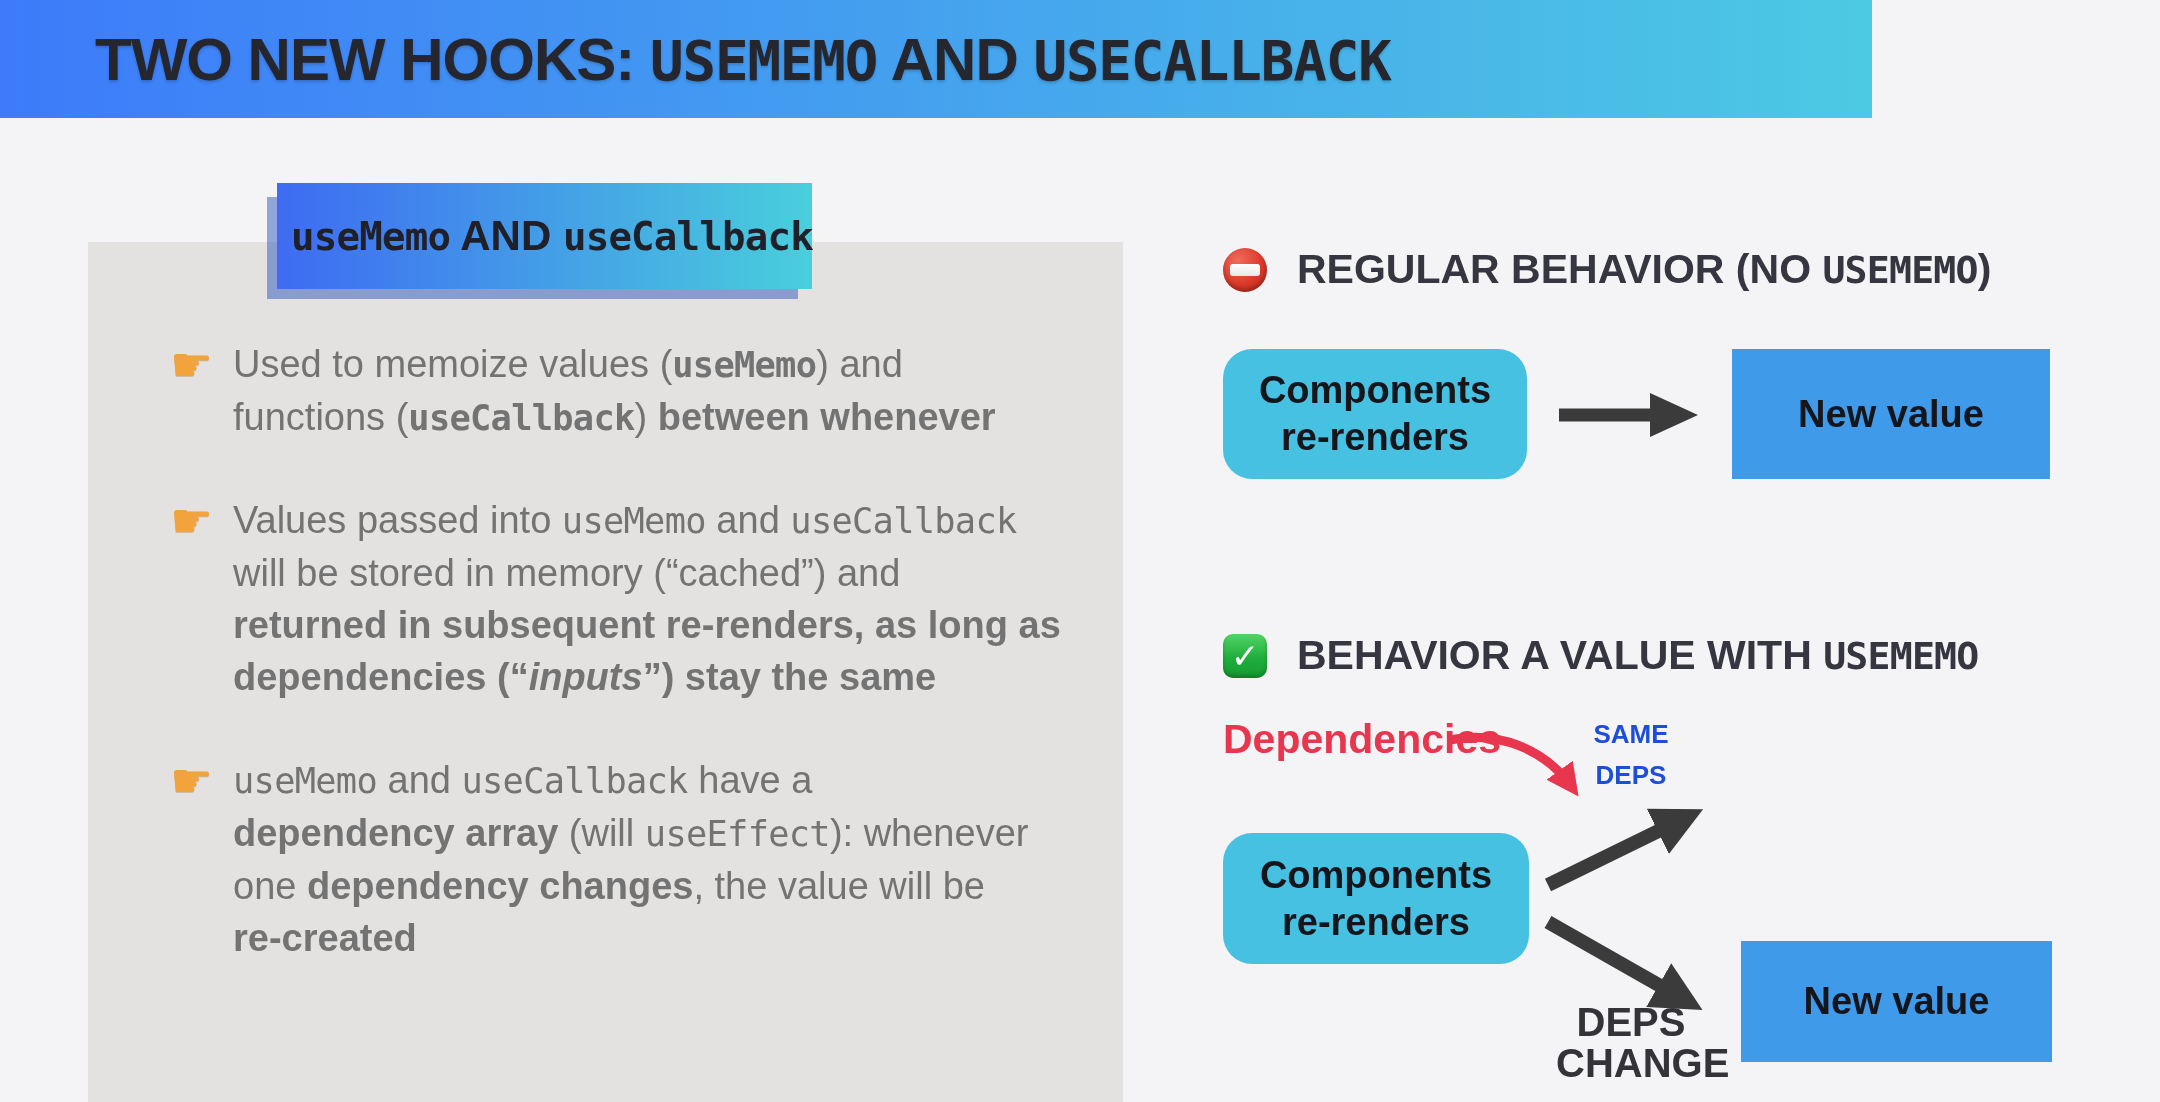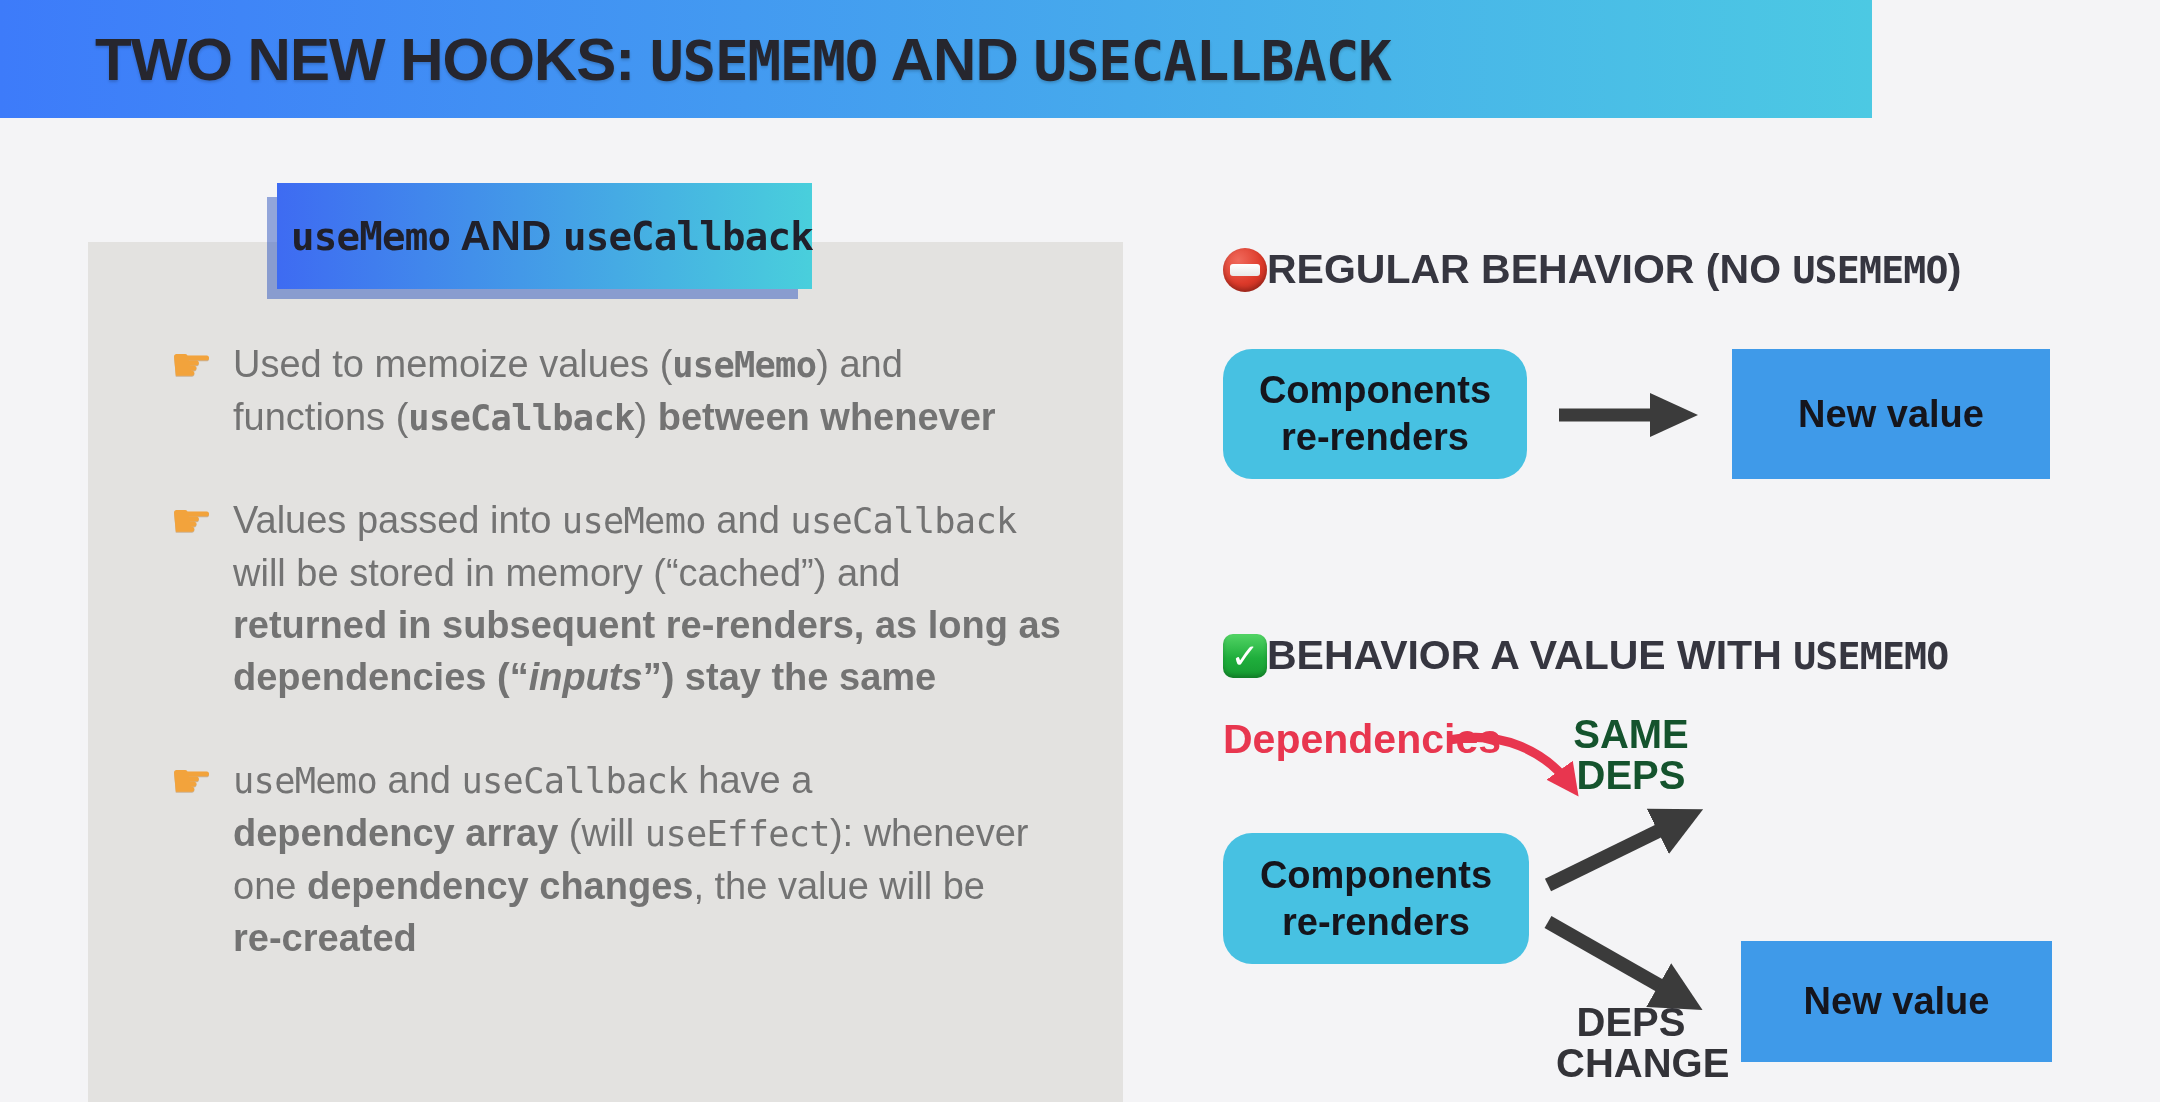--- a/index.html
+++ b/index.html
@@ -38,21 +38,21 @@
   .panel{position:absolute;left:88px;top:242px;width:1035px;height:860px;background:var(--panel-bg);z-index:1;}
   .bullet{position:absolute;display:flex;align-items:flex-start;}
   .bullet-1{left:82px;top:96px;}
   .bullet-2{left:82px;top:252px;}
   .bullet-3{left:82px;top:512px;}
   .finger{font-family:"DejaVu Sans",sans-serif;font-size:48px;line-height:52px;color:var(--finger);
     width:63px;flex:0 0 63px;text-shadow:0 1px 0 rgba(160,90,0,.35);}
   .bullet-text{font-size:38px;line-height:52px;color:#737373;white-space:pre-wrap;width:870px;}
 
   
-  .rheading{position:absolute;display:flex;align-items:center;}
+  .rheading{position:absolute;display:flex;align-items:center;gap:30px;}
   .rheading .htext{font-size:41px;font-weight:700;color:#363640;white-space:nowrap;}
   .rh-1{left:1223px;top:246px;}
   .rh-2{left:1223px;top:632px;}
 
   
   .no-entry{width:44px;height:44px;border-radius:50%;position:relative;flex:0 0 44px;
     background:radial-gradient(circle at 35% 28%,#f06a5c,#dd3a2a 55%,#b3271c);
     box-shadow:inset 0 -3px 5px rgba(0,0,0,.25);}
   .no-entry::after{content:"";position:absolute;left:7px;right:7px;top:16px;height:12px;
     background:linear-gradient(180deg,#ffffff,#e8e8e8);border-radius:3px;}
@@ -70,21 +70,21 @@
   .box-orange{background:var(--orange-box);}
   .src1{left:1223px;top:349px;width:304px;height:130px;}
   .res1{left:1732px;top:349px;width:318px;height:130px;}
   .src2{left:1223px;top:833px;width:306px;height:131px;}
   .cached{left:1741px;top:734px;width:311px;height:163px;}
   .res2{left:1741px;top:941px;width:311px;height:121px;}
 
   
   .deps-label{position:absolute;left:1223px;top:716px;font-size:41px;font-weight:700;color:var(--accent-red);white-space:nowrap;}
   .same-deps{position:absolute;left:1566px;top:714px;width:130px;text-align:center;
-    font-size:40px;line-height:41px;font-weight:700;color:#14532d;}
+    font-size:26px;line-height:41px;font-weight:700;color:#1d4ed8;}
   .deps-change{position:absolute;left:1556px;top:1002px;width:150px;text-align:center;
     font-size:40px;line-height:41px;font-weight:700;color:#333338;}
 
   .arrow-svg{position:absolute;overflow:visible;}
 </style>
 </head>
 <body>
 
 <div class="page">
 

